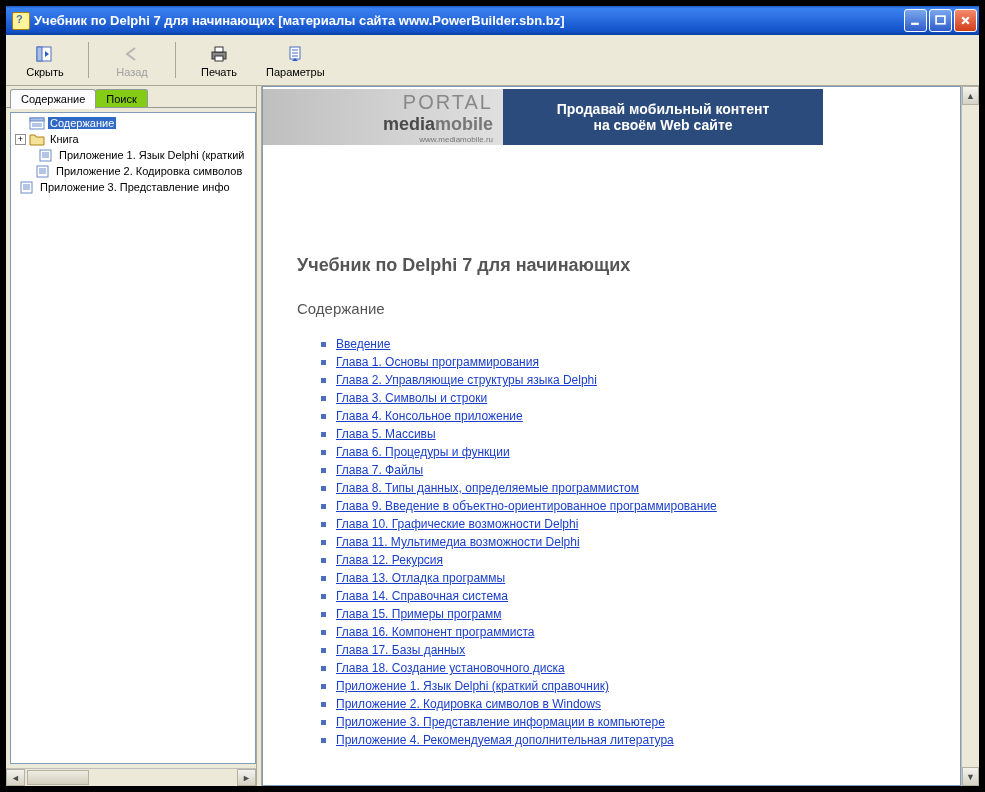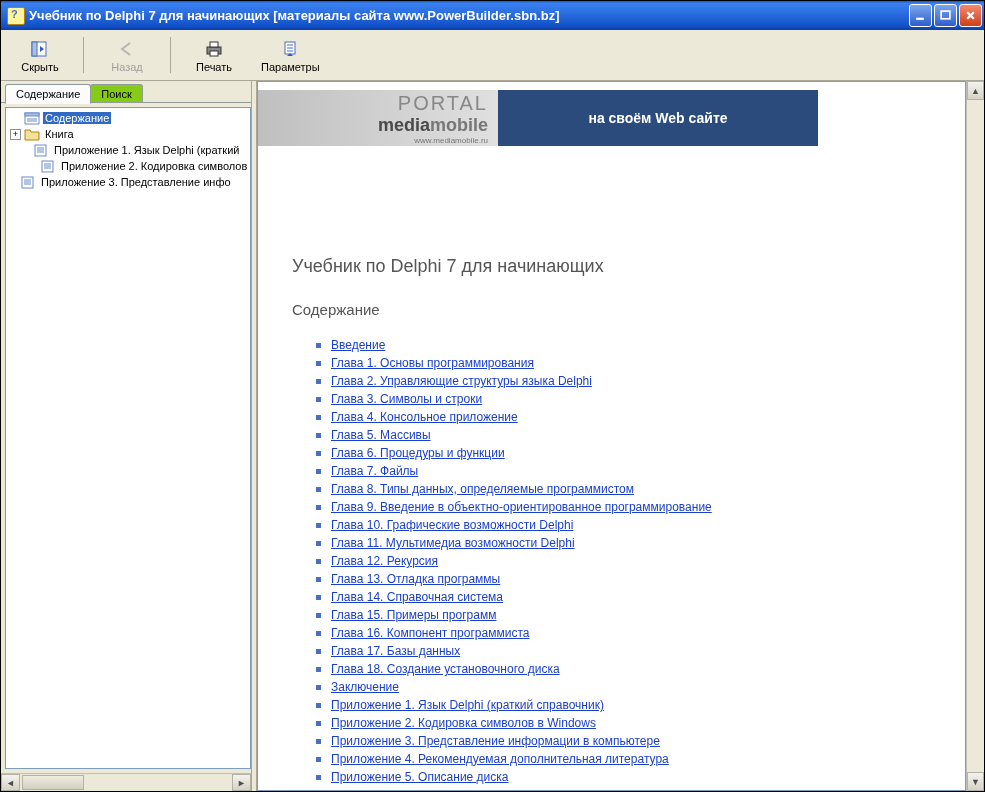--- a/index.html
+++ b/index.html
@@ -1,16 +1,16 @@
 <!DOCTYPE html>
 <html><head>
 <meta charset="utf-8">
 <style>
 html,body{margin:0;padding:0;height:100%;font-family:Tahoma,Verdana,sans-serif;font-size:11px;background:#ece9d8;overflow:hidden}
-.window{width:985px;height:792px;background:#ece9d8;display:flex;flex-direction:column;border:1px solid #000000;box-sizing:border-box}
+.window{width:985px;height:792px;background:#ece9d8;display:flex;flex-direction:column;border:6px solid #000000;box-sizing:border-box}
 .titlebar{height:29px;background:linear-gradient(to bottom,#1b58c7 0%,#3a81f0 8%,#2c6fe2 40%,#1150c7 88%,#0b3fa0 100%);display:flex;align-items:center;padding:0 2px 0 6px;color:#fff;font-weight:bold;font-size:13px}
 .titlebar .icon{width:16px;height:16px;margin-right:4px;display:inline-block;background:#fef49c;border:1px solid #b08010;border-radius:2px;position:relative}
 .titlebar .icon::after{content:"?";position:absolute;left:3px;top:0;color:#4a6fbd;font-size:11px;font-weight:bold}
 .titlebar .title{flex:1;white-space:nowrap;overflow:hidden;text-overflow:ellipsis}
 .sysbtns{display:flex;gap:2px}
 .sysbtn{width:21px;height:21px;border-radius:3px;border:1px solid #fff;background:linear-gradient(to bottom,#7ba7ec,#2e5dcb);display:flex;align-items:center;justify-content:center;color:#fff;font-weight:bold;font-size:11px;cursor:default}
 .sysbtn.close{background:linear-gradient(to bottom,#f4896c,#d13e19)}
 .sysbtn svg{width:11px;height:11px}
 .toolbar{height:46px;background:#ece9d8;border-bottom:1px solid #aca899;display:flex;align-items:center;padding:2px 4px;gap:6px}
 .tbtn{display:flex;flex-direction:column;align-items:center;justify-content:flex-end;min-width:58px;padding:2px 6px;color:#000;cursor:default}
@@ -32,29 +32,29 @@
 .tree-row.selected .nodelabel{background:#316ac5;color:#fff;padding:0 2px}
 .nodelabel{padding:0 2px}
 .hscroll{height:17px;background:#ece9d8;border-top:1px solid #bfbfbf;display:flex;align-items:center}
 .hscroll .sbtn{width:17px;height:15px;background:linear-gradient(to bottom,#f3f3ef,#d5d2c4);border:1px solid #b4b1a3;display:flex;align-items:center;justify-content:center;font-size:9px;color:#4d4d4d}
 .hscroll .track{flex:1;height:15px;background:#ece9d8}
 .hscroll .thumb{width:60px;height:13px;background:linear-gradient(to bottom,#eeece1,#d3d0c0);border:1px solid #b4b1a3;margin-left:2px}
 .splitter{width:4px;background:#ece9d8;cursor:col-resize;border-right:1px solid #aca899}
 .content-wrap{flex:1;display:flex;min-height:0}
 .content{flex:1;background:#fff;overflow:auto;position:relative;border:1px solid #7f9db9;margin:0}
 .content-inner{padding:0 0 30px 0}
-.banner{margin:8px 0 0 0;width:560px;height:56px;display:flex;font-family:Arial,sans-serif}
+.banner{margin:2px 0 0 0;width:560px;height:56px;display:flex;font-family:Arial,sans-serif}
 .banner-left{flex:0 0 230px;background:linear-gradient(to right,#bfbfbf,#e0e0e0);display:flex;flex-direction:column;align-items:flex-end;justify-content:center;padding-right:10px;color:#4a4a4a}
 .banner-left .logo-a{font-size:20px;letter-spacing:2px;color:#888}
 .banner-left .logo-b{font-size:18px;font-weight:bold}
 .banner-left .logo-b .med{color:#4a4a4a}
 .banner-left .logo-b .mob{color:#777;font-weight:bold}
 .banner-left .logo-url{font-size:8px;color:#777}
 .banner-right{flex:1;background:#2a4b7c;color:#fff;display:flex;flex-direction:column;align-items:center;justify-content:center;font-size:14px;font-weight:bold}
-.content h2{font-family:Verdana,sans-serif;font-size:18px;font-weight:normal;color:#555;margin:110px 0 0 34px}
+.content h2{font-family:Verdana,sans-serif;font-size:18px;font-weight:bold;color:#555;margin:110px 0 0 34px}
 .content .subhead{font-family:Verdana,sans-serif;font-size:15px;color:#555;margin:24px 0 18px 34px}
 .content ul.toc{margin:0 4px 0 58px;padding:0;list-style:none}
 .content ul.toc li{display:flex;align-items:center;line-height:18px;font-size:12px;font-family:Verdana,sans-serif}
 .content ul.toc li::before{content:"";width:5px;height:5px;background:#4a6fbd;margin-right:10px;display:inline-block}
 .content ul.toc li a{color:#1a3fc9;text-decoration:underline;cursor:pointer}
 .vscroll{width:17px;background:#ece9d8;border-left:1px solid #bfbfbf;display:flex;flex-direction:column}
 .vscroll .sbtn{height:17px;background:linear-gradient(to bottom,#f3f3ef,#d5d2c4);border:1px solid #b4b1a3;display:flex;align-items:center;justify-content:center;font-size:9px;color:#4d4d4d}
 .vscroll .track{flex:1;background:#ece9d8}
 svg{display:block}
 </style>
@@ -163,32 +163,32 @@
             <span class="nodeicon">
                 <svg width="16" height="13" viewBox="0 0 16 13">
                   <rect x="2" y="1" width="11" height="11" fill="#fff" stroke="#6a8bc8"></rect>
                   <line x1="4" y1="4" x2="11" y2="4" stroke="#6a8bc8"></line>
                   <line x1="4" y1="6" x2="11" y2="6" stroke="#6a8bc8"></line>
                   <line x1="4" y1="8" x2="11" y2="8" stroke="#6a8bc8"></line>
                 </svg>
               </span>
             <span class="nodelabel">Приложение 1. Язык Delphi (краткий</span>
           </div>
-          <div class="tree-row" style="padding-left:34px">
+          <div class="tree-row" style="padding-left:24px">
             <span class="nodeicon">
                 <svg width="16" height="13" viewBox="0 0 16 13">
                   <rect x="2" y="1" width="11" height="11" fill="#fff" stroke="#6a8bc8"></rect>
                   <line x1="4" y1="4" x2="11" y2="4" stroke="#6a8bc8"></line>
                   <line x1="4" y1="6" x2="11" y2="6" stroke="#6a8bc8"></line>
                   <line x1="4" y1="8" x2="11" y2="8" stroke="#6a8bc8"></line>
                 </svg>
               </span>
             <span class="nodelabel">Приложение 2. Кодировка символов</span>
           </div>
-          <div class="tree-row" style="padding-left:14px">
+          <div class="tree-row" style="padding-left:8px">
             <span class="nodeicon">
                 <svg width="16" height="13" viewBox="0 0 16 13">
                   <rect x="2" y="1" width="11" height="11" fill="#fff" stroke="#6a8bc8"></rect>
                   <line x1="4" y1="4" x2="11" y2="4" stroke="#6a8bc8"></line>
                   <line x1="4" y1="6" x2="11" y2="6" stroke="#6a8bc8"></line>
                   <line x1="4" y1="8" x2="11" y2="8" stroke="#6a8bc8"></line>
                 </svg>
               </span>
             <span class="nodelabel">Приложение 3. Представление инфо</span>
           </div>
@@ -207,20 +207,21 @@
     <div class="content-wrap">
       <div class="content">
         <div class="content-inner">
           <div class="banner">
             <div class="banner-left">
               <div class="logo-a">PORTAL</div>
               <div class="logo-b"><span class="med">media</span><span class="mob">mobile</span></div>
               <div class="logo-url">www.mediamobile.ru</div>
             </div>
             <div class="banner-right">
+              <div>Продавай мобильный контент</div>
               <div>на своём Web сайте</div>
             </div>
           </div>
           <h2>Учебник по Delphi 7 для начинающих</h2>
           <div class="subhead">Содержание</div>
           <ul class="toc" id="toc-list">
               <li>
                 <a>Введение</a>
               </li>
               <li>
@@ -271,36 +272,30 @@
               <li>
                 <a>Глава 16. Компонент программиста</a>
               </li>
               <li>
                 <a>Глава 17. Базы данных</a>
               </li>
               <li>
                 <a>Глава 18. Создание установочного диска</a>
               </li>
               <li>
-                <a>Заключение</a>
-              </li>
-              <li>
                 <a>Приложение 1. Язык Delphi (краткий справочник)</a>
               </li>
               <li>
                 <a>Приложение 2. Кодировка символов в Windows</a>
               </li>
               <li>
                 <a>Приложение 3. Представление информации в компьютере</a>
               </li>
               <li>
                 <a>Приложение 4. Рекомендуемая дополнительная литература</a>
-              </li>
-              <li>
-                <a>Приложение 5. Описание диска</a>
               </li>
             </ul>
         </div>
       </div>
       <div class="vscroll">
         <div class="sbtn">▲</div>
         <div class="track"></div>
         <div class="sbtn">▼</div>
       </div>
     </div>

